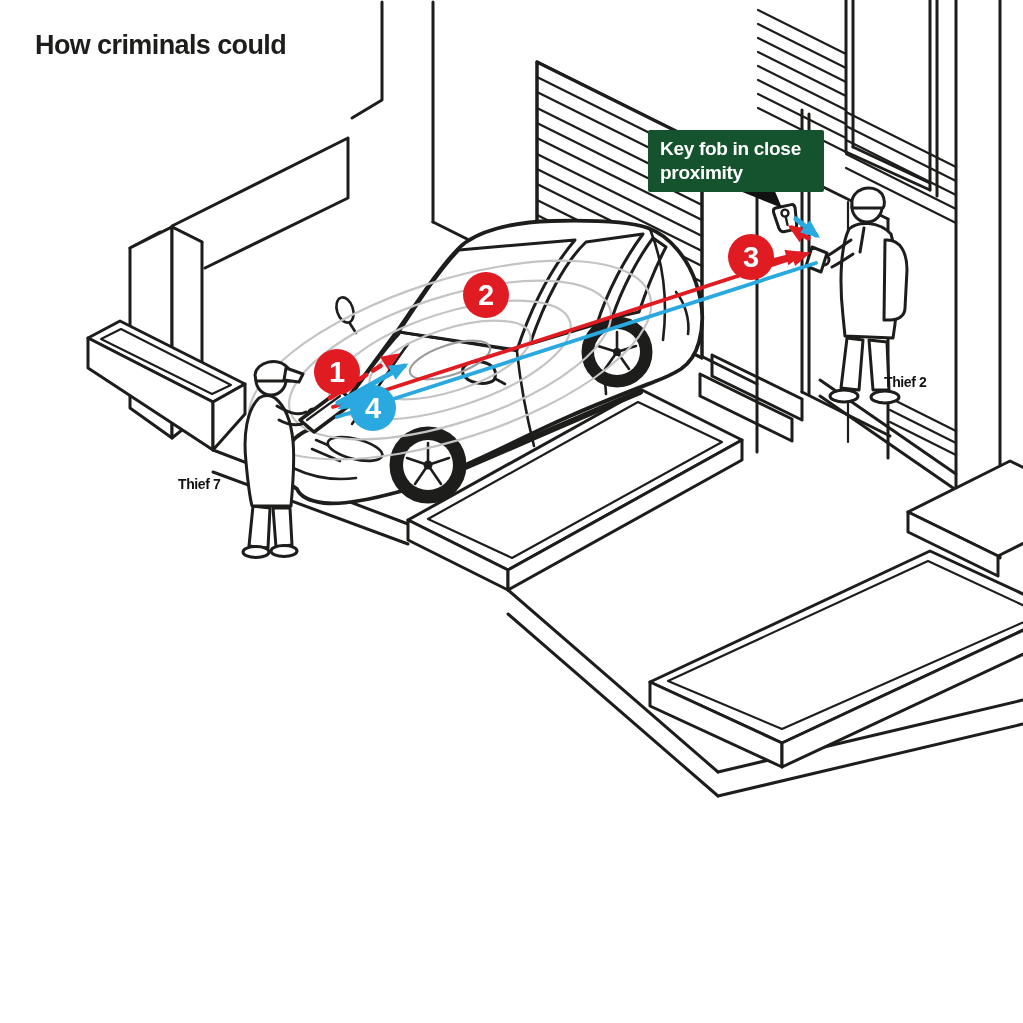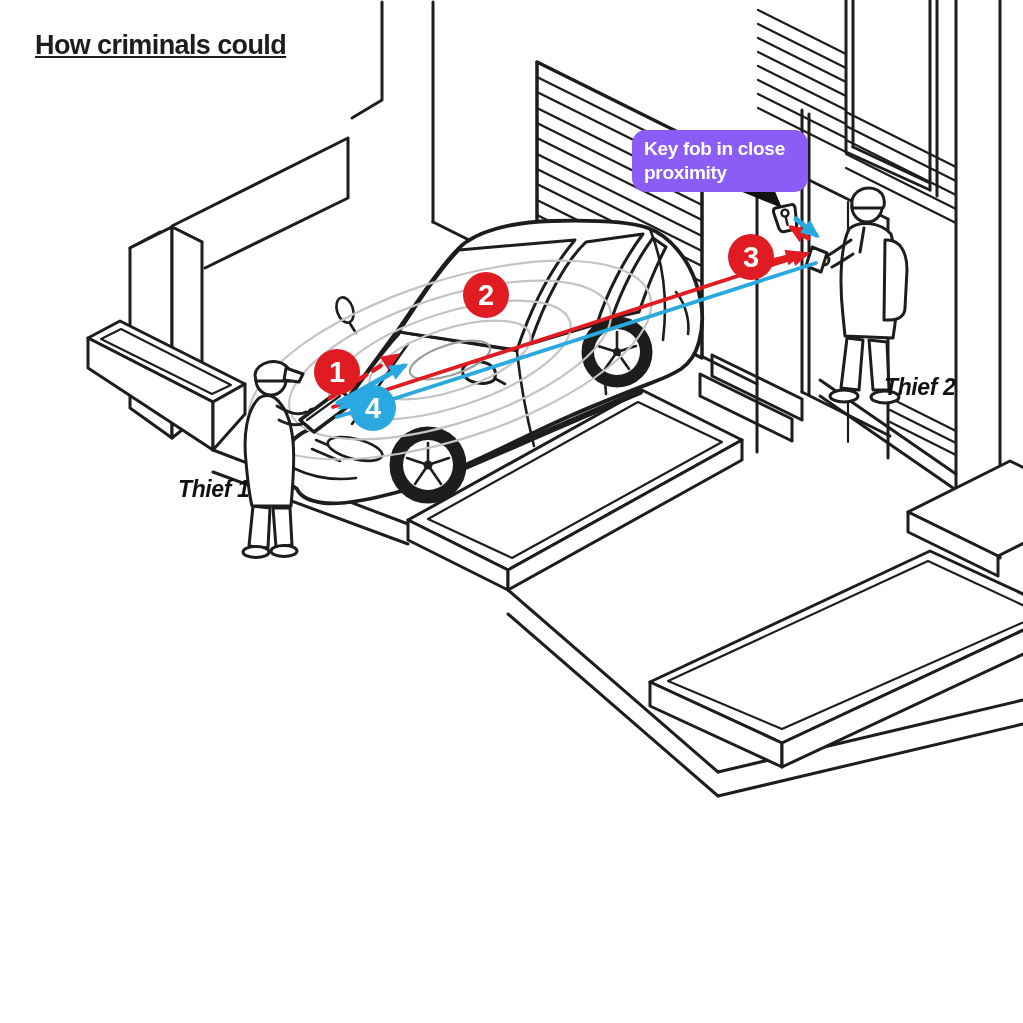--- a/index.html
+++ b/index.html
@@ -1,27 +1,27 @@
 <!DOCTYPE html>
 <html><head>
 <meta charset="utf-8">
 <style>
   html,body{margin:0;padding:0;background:#fff;}
   .stage{position:relative;width:1023px;height:1023px;background:#fff;overflow:hidden;
          font-family:"Liberation Sans",sans-serif;color:#1d1d1b;}
   .stage svg{position:absolute;left:0;top:0;}
   .abs{position:absolute;}
-  .title{left:35px;top:30px;font-size:27px;line-height:30px;font-weight:800;letter-spacing:-0.6px;color:#1d1d1b;text-decoration:underline;}
-  .callout{left:632px;top:130px;width:152px;background:#8b5cf6;color:#fff;font-weight:700;
-           font-size:19px;line-height:24px;padding:7px 12px;border-radius:14px;letter-spacing:-0.3px;}
+  .title{left:35px;top:30px;font-size:27px;line-height:30px;font-weight:800;letter-spacing:-0.6px;color:#1d1d1b;}
+  .callout{left:648px;top:130px;width:152px;background:#14532d;color:#fff;font-weight:700;
+           font-size:19px;line-height:24px;padding:7px 12px;border-radius:2px;letter-spacing:-0.3px;}
   .badge{width:46px;height:46px;border-radius:50%;color:#fff;font-weight:800;font-size:29px;
          text-align:center;line-height:46px;letter-spacing:0;}
   .badge.red{background:#e01b22;}
   .badge.blue{background:#29a9e0;}
-  .thief-label{font-size:23px;font-weight:800;letter-spacing:-0.4px;color:#121212;font-style:italic;}
+  .thief-label{font-size:14px;font-weight:800;letter-spacing:-0.4px;color:#121212;}
   .step{font-size:20px;line-height:28.5px;color:#242424;letter-spacing:-0.4px;}
   .step .num{font-weight:800;}
   .step .num.n-red{color:#e01b22;}
   .step .num.n-blue{color:#29a9e0;}
 </style>
 </head>
 <body>
 
 <div class="stage">
 
@@ -244,20 +244,20 @@
 
   <div class="abs callout">
     <span>Key fob in close proximity</span>
   </div>
 
   <div class="abs badge red" style="left:314px;top:349px;">1</div>
   <div class="abs badge red" style="left:463px;top:272px;">2</div>
   <div class="abs badge red" style="left:728px;top:234px;">3</div>
   <div class="abs badge blue" style="left:350px;top:385px;">4</div>
 
-  <div class="abs thief-label" style="left:178px;top:476px;">Thief 1</div>
+  <div class="abs thief-label" style="left:178px;top:476px;">Thief 7</div>
   <div class="abs thief-label" style="left:884px;top:374px;">Thief 2</div>
 
 
 
 
 
 </div>
 
 </body></html>

